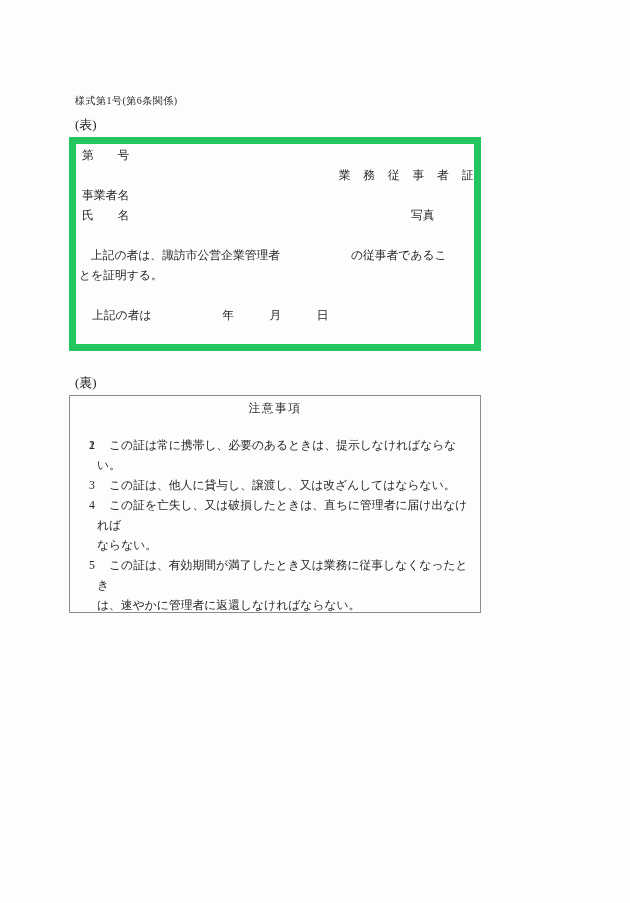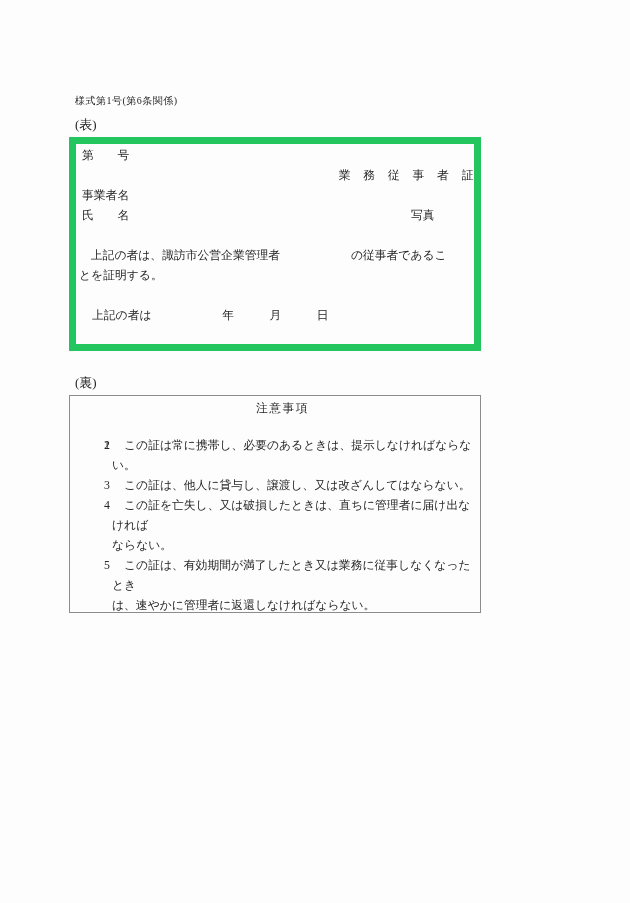--- a/index.html
+++ b/index.html
@@ -48,21 +48,20 @@
   }
   .notice-box {
     position: absolute;
     left: 69px;
     top: 395px;
     width: 412px;
     height: 218px;
     border: 1px solid #8c8c8c;
     box-sizing: border-box;
     padding-top: 2px;
-    padding-left: 15px;
   }
   .bline {
     position: relative;
     height: 20px;
     line-height: 20px;
     padding-left: 6px;
   }
   .bline.center {
     padding-left: 0;
     text-align: right;

